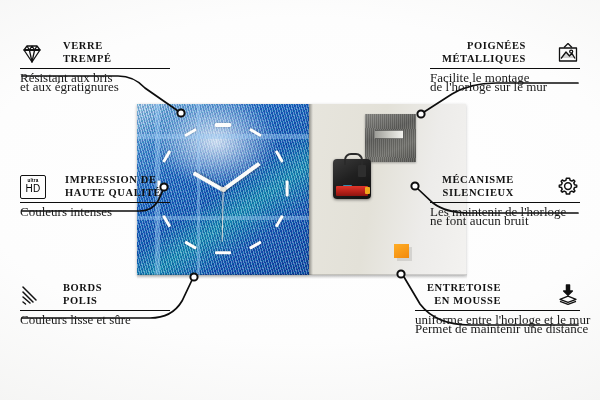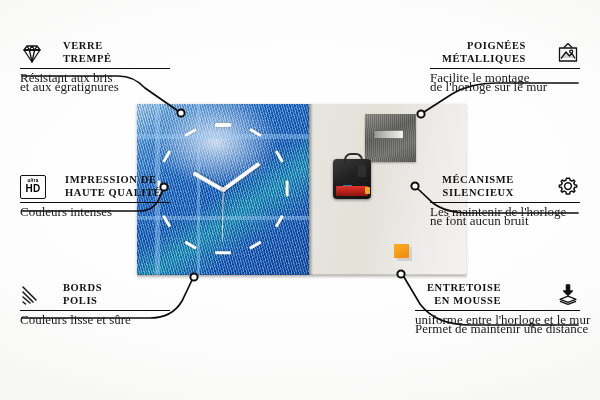--- a/index.html
+++ b/index.html
@@ -112,21 +112,21 @@
   .right .co-head{justify-content:space-between;}
   .right .co-title{text-align:right;}
   .right .co-desc{text-align:left;}
 
   .hdbox{
     width:24px;height:22px;border:1.4px solid #111;border-radius:2px;
     display:flex;flex-direction:column;align-items:center;justify-content:center;
     font-family:"Liberation Sans",sans-serif;line-height:1;
   }
   .hdbox .u{font-size:4.6px;font-weight:bold;letter-spacing:.2px;}
-  .hdbox .h{font-size:10px;font-weight:bold;letter-spacing:.3px;margin-top:.5px;}
+  .hdbox .h{font-size:10px;font-weight:normal;letter-spacing:.3px;margin-top:.5px;}
 
   svg.leader{position:absolute;left:0;top:0;width:600px;height:400px;pointer-events:none;}
 </style>
 </head>
 <body>
 
 <div id="stage">
 
   <div class="product">
 

